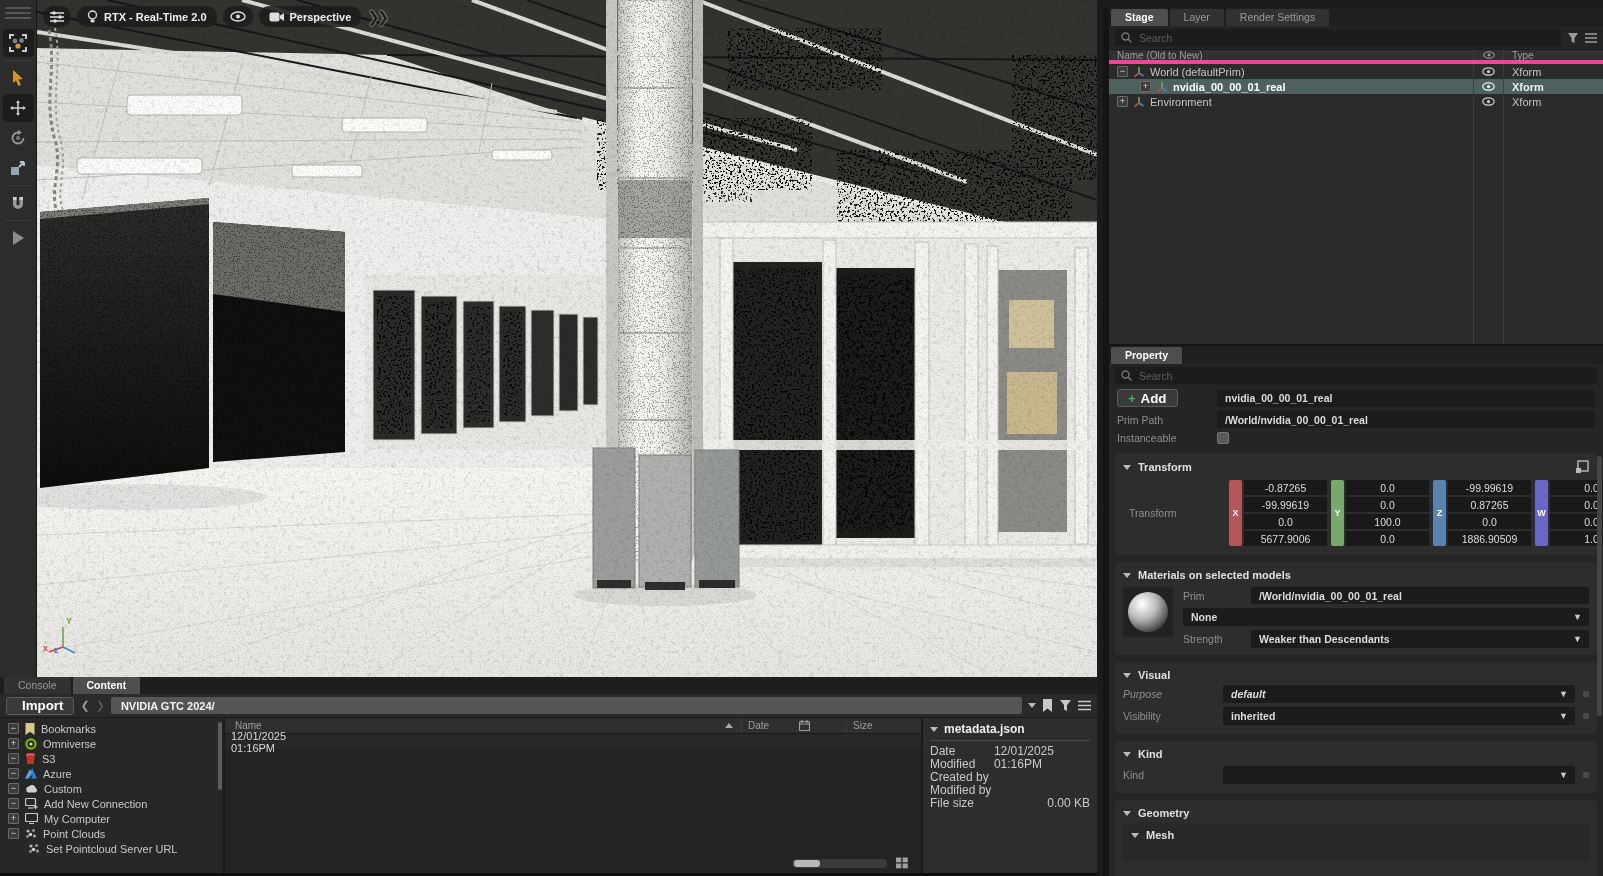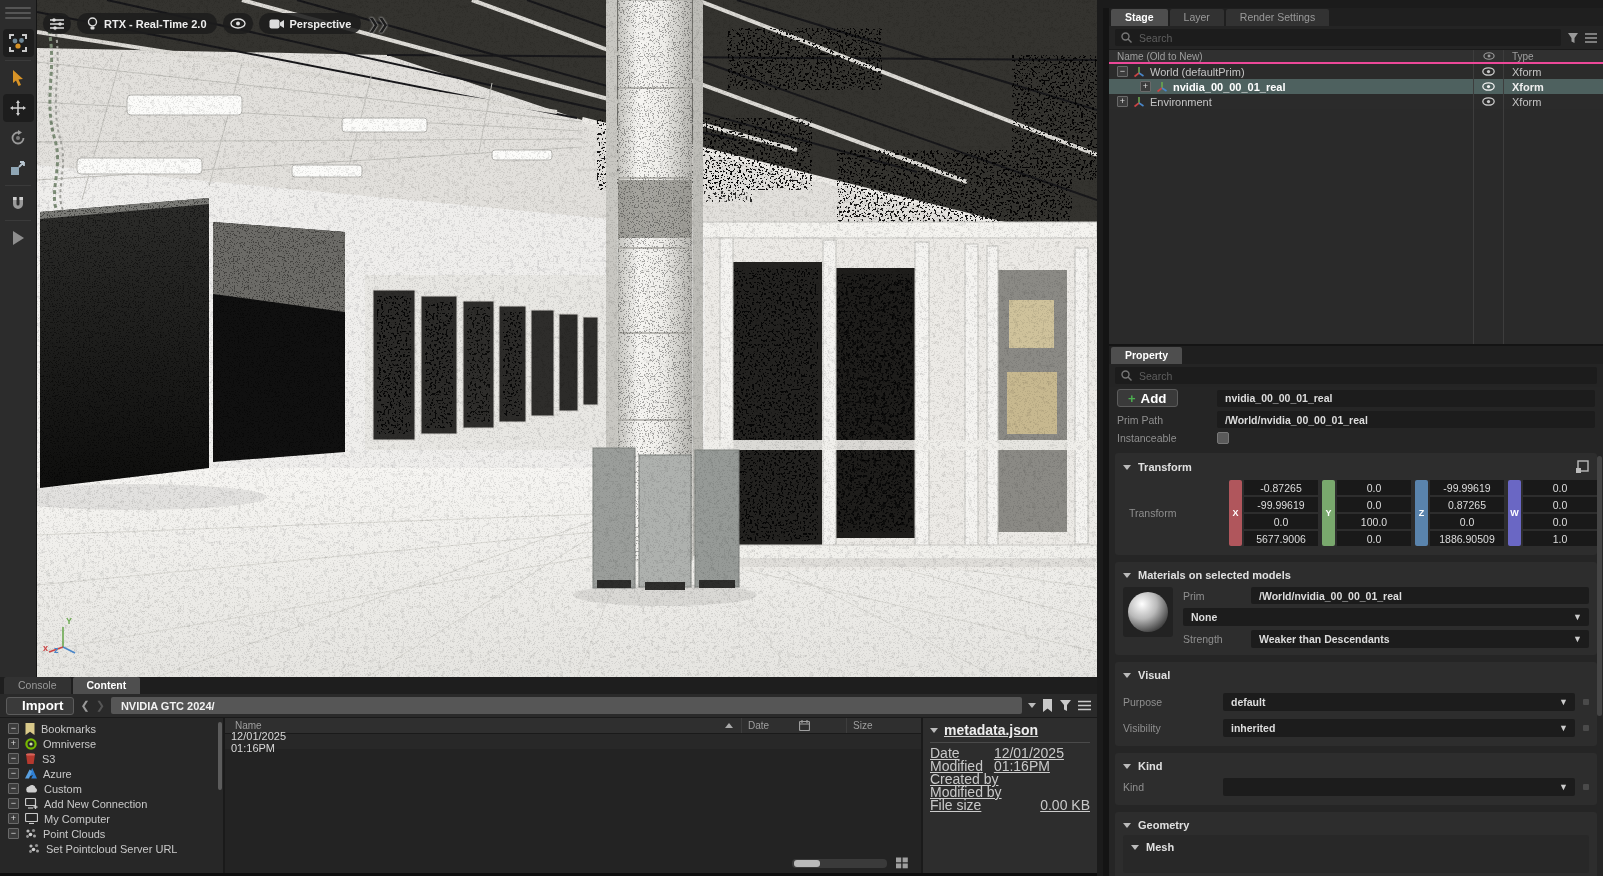--- a/index.html
+++ b/index.html
@@ -9,41 +9,41 @@
   
   .ltb{position:absolute;left:0;top:0;width:37px;height:677px;background:#2c2c2c;border-right:1px solid #151515;display:flex;flex-direction:column;align-items:center;}
   .grip{width:26px;padding:4px 0 6px;}
   .grip i{display:block;height:2px;background:#555;margin:3px 0;border-radius:1px;}
   .tbtn{width:31px;height:28px;display:flex;align-items:center;justify-content:center;border-radius:4px;margin:1px 0;}
   .tbtn.pressed{background:#1d1d1d;}
   .tsep{width:26px;height:1px;background:#3a3a3a;margin:2px 0;}
 
   
   .viewport{position:absolute;left:37px;top:0;width:1060px;height:677px;background:#e9e8e5;overflow:hidden;}
-  .vp-toolbar{position:absolute;left:6px;top:13px;display:flex;align-items:center;gap:6px;}
+  .vp-toolbar{position:absolute;left:6px;top:6px;display:flex;align-items:center;gap:6px;}
   .pill{display:flex;align-items:center;gap:6px;background:rgba(28,28,28,.88);border-radius:10px;padding:3px 10px;height:21px;color:#eee;font-weight:bold;font-size:11px;border:none;}
   .pill.sq{padding:3px 7px;}
   .dchev{color:#1d1d1d;font-weight:bold;font-size:15px;letter-spacing:-3px;text-shadow:0 0 2px #fff;}
   .gizmo{position:absolute;left:8px;bottom:18px;width:46px;height:40px;}
   .gizmo span{position:absolute;font-size:9px;font-weight:bold;}
   .gz-y{color:#6aa84f;left:21px;top:-3px;}
   .gz-x{color:#cc4444;left:-2px;top:24px;}
   .gz-z{color:#4a86c8;left:9px;top:26px;}
 
   
   .rpanel{position:absolute;left:1103px;top:8px;width:500px;height:876px;background:#252525;border-left:6px solid #141414;}
   .tabbar{display:flex;background:#1f1f1f;height:18px;align-items:flex-end;gap:2px;padding-left:2px;}
   .tab{padding:2px 14px 3px;background:#323232;color:#9a9a9a;font-size:10.5px;border-radius:2px 2px 0 0;}
   .tab.active{background:#4e4e4e;color:#fff;font-weight:bold;}
   .searchrow{display:flex;align-items:center;gap:6px;background:#242424;padding:3px 6px;}
   .searchbox{flex:1;display:flex;align-items:center;gap:5px;background:#1c1c1c;border-radius:2px;height:17px;padding:0 6px;}
   .searchbox input{flex:1;background:transparent;border:none;outline:none;color:#bbb;font-size:10.5px;}
   .searchbox input::placeholder{color:#5f5f5f;}
 
-  .stage-head{display:flex;align-items:center;height:15px;background:#303030;color:#9f9f9f;font-size:10px;border-top:1px solid #1a1a1a;border-bottom:2px solid #ec4899;}
+  .stage-head{display:flex;align-items:center;height:15px;background:#303030;color:#9f9f9f;font-size:10px;border-top:1px solid #1a1a1a;border-bottom:4px solid #ec4899;}
   .col-name{flex:1;padding-left:8px;}
   .col-eye{width:30px;display:flex;justify-content:center;border-left:1px solid #3d3d3d;align-self:stretch;align-items:center;}
   .col-type{width:100px;padding-left:8px;border-left:1px solid #3d3d3d;align-self:stretch;display:flex;align-items:center;}
   .srow{display:flex;align-items:center;height:15px;background:#2b2b2b;color:#c4c4c4;}
   .srow.sel{background:#4e615f;color:#fff;}
   .srow .col-name{display:flex;align-items:center;gap:5px;}
   .stage-empty{flex:1;display:flex;background:#2a2a2a;}
   .stage-wrap{display:flex;flex-direction:column;height:338px;border-bottom:2px solid #141414;}
   .expbox{width:11px;height:11px;background:#3c3c3c;border:1px solid #6a6a6a;color:#ddd;font-size:9px;line-height:9px;text-align:center;border-radius:1px;flex:0 0 auto;}
   .indent1{width:18px;flex:0 0 auto;}
@@ -60,21 +60,21 @@
   .ghead{display:flex;align-items:center;gap:7px;color:#e0e0e0;font-weight:bold;font-size:11px;padding:4px 2px;}
   .caret{width:0;height:0;border-left:4px solid transparent;border-right:4px solid transparent;border-top:5px solid #bbb;display:inline-block;}
   .dd{flex:1;background:#1c1c1c;height:18px;border-radius:2px;display:flex;align-items:center;padding:0 8px;color:#ddd;font-weight:bold;font-size:10.5px;position:relative;}
   .dd .dar{position:absolute;right:7px;color:#ccc;font-size:9px;}
   .rdot{width:6px;height:6px;background:#4a4a4a;border-radius:1px;flex:0 0 auto;}
   .matrix{display:flex;gap:4px;}
   .mcol{display:flex;}
   .chip{width:13px;border-radius:2px;margin-right:2px;display:flex;align-items:center;justify-content:center;color:#fff;font-size:9px;font-weight:bold;}
   .cx{background:#b0565c;}.cy{background:#79a86d;}.cz{background:#5a84ad;}.cw{background:#6a67c4;}
   .cells{display:flex;flex-direction:column;gap:2px;}
-  .cell{width:74px;height:15px;background:#191919;color:#ddd;font-size:10.5px;display:flex;align-items:center;justify-content:center;}
+  .cell{width:83px;height:15px;background:#191919;color:#ddd;font-size:10.5px;display:flex;align-items:center;justify-content:center;}
   .matthumb{width:50px;height:50px;background:#222;border-radius:3px;flex:0 0 auto;display:flex;align-items:center;justify-content:center;}
   .mat-right{flex:1;display:flex;flex-direction:column;gap:4px;}
   .vscroll{position:absolute;right:1px;top:110px;width:5px;height:260px;background:#454545;border-radius:3px;}
 
   
   .bpanel{position:absolute;left:0;top:677px;width:1097px;height:199px;background:#252525;display:flex;flex-direction:column;}
   .btabs{display:flex;align-items:flex-end;gap:2px;background:#1e1e1e;height:17px;padding-left:4px;}
   .btoolbar{display:flex;align-items:center;gap:6px;background:#2a2a2a;height:24px;padding:0 6px;border-bottom:1px solid #1a1a1a;}
   .navchev{color:#9a9a9a;font-size:11px;font-weight:bold;}
   .navchev.dis{color:#555;}
@@ -86,21 +86,21 @@
   .treescroll{position:absolute;right:1px;top:4px;width:4px;height:68px;background:#5c5c5c;border-radius:2px;}
   .bfiles{flex:1;display:flex;flex-direction:column;background:#232323;position:relative;}
   .fhead{display:flex;align-items:center;height:16px;background:#2f2f2f;color:#9f9f9f;font-size:10px;border-bottom:1px solid #1a1a1a;}
   .fh-name{flex:1;padding-left:10px;display:flex;align-items:center;}
   .fh-date{width:105px;display:flex;align-items:center;gap:30px;border-left:1px solid #3d3d3d;padding-left:6px;align-self:stretch;}
   .fh-size{width:75px;border-left:1px solid #3d3d3d;padding-left:6px;align-self:stretch;display:flex;align-items:center;}
   .frow{display:flex;align-items:center;height:15px;background:#282828;color:#d8d8d8;}
   .sortarr{width:0;height:0;border-left:4px solid transparent;border-right:4px solid transparent;border-bottom:5px solid #aaa;margin-left:auto;margin-right:8px;}
   .thumbslider{position:absolute;right:34px;bottom:5px;width:95px;height:9px;background:#3a3a3a;border-radius:4px;}
   .thumbslider i{position:absolute;left:2px;top:1px;width:26px;height:7px;background:#b9b9b9;border-radius:3px;display:block;}
-  .bmeta{width:176px;background:#2d2d2d;border-left:2px solid #1a1a1a;padding:4px 7px;font-size:14px;text-decoration:underline;}
+  .bmeta{width:176px;background:#2d2d2d;border-left:2px solid #1a1a1a;padding:4px 7px;font-size:12px;}
   .mhead{display:flex;align-items:center;gap:6px;color:#eee;font-weight:bold;border-bottom:1px solid #4a4a4a;padding-bottom:4px;margin-bottom:4px;}
   .mrow{display:flex;justify-content:space-between;color:#c9c9c9;line-height:13px;}
   .bedge{height:3px;background:#0d0d0d;}
   svg{display:block;}
 </style>
 </head>
 <body>
 
 <div class="app">
 
@@ -591,21 +591,21 @@
             </div>
           </div>
         </div>
       </div>
 
       <div class="grp">
         <div class="ghead">
           <b class="caret"></b>
           <span>Visual</span>
         </div>
-        <div class="prow" style="margin:8px 2px;">
+        <div class="prow" style="margin:0 2px;font-style:italic;">
           <div class="plabel">Purpose</div>
           <div class="dd">
             <span>default</span>
             <span class="dar">▼</span>
           </div>
           <span class="rdot"></span>
         </div>
         <div class="prow" style="margin:4px 2px 2px;">
           <div class="plabel">Visibility</div>
           <div class="dd">

